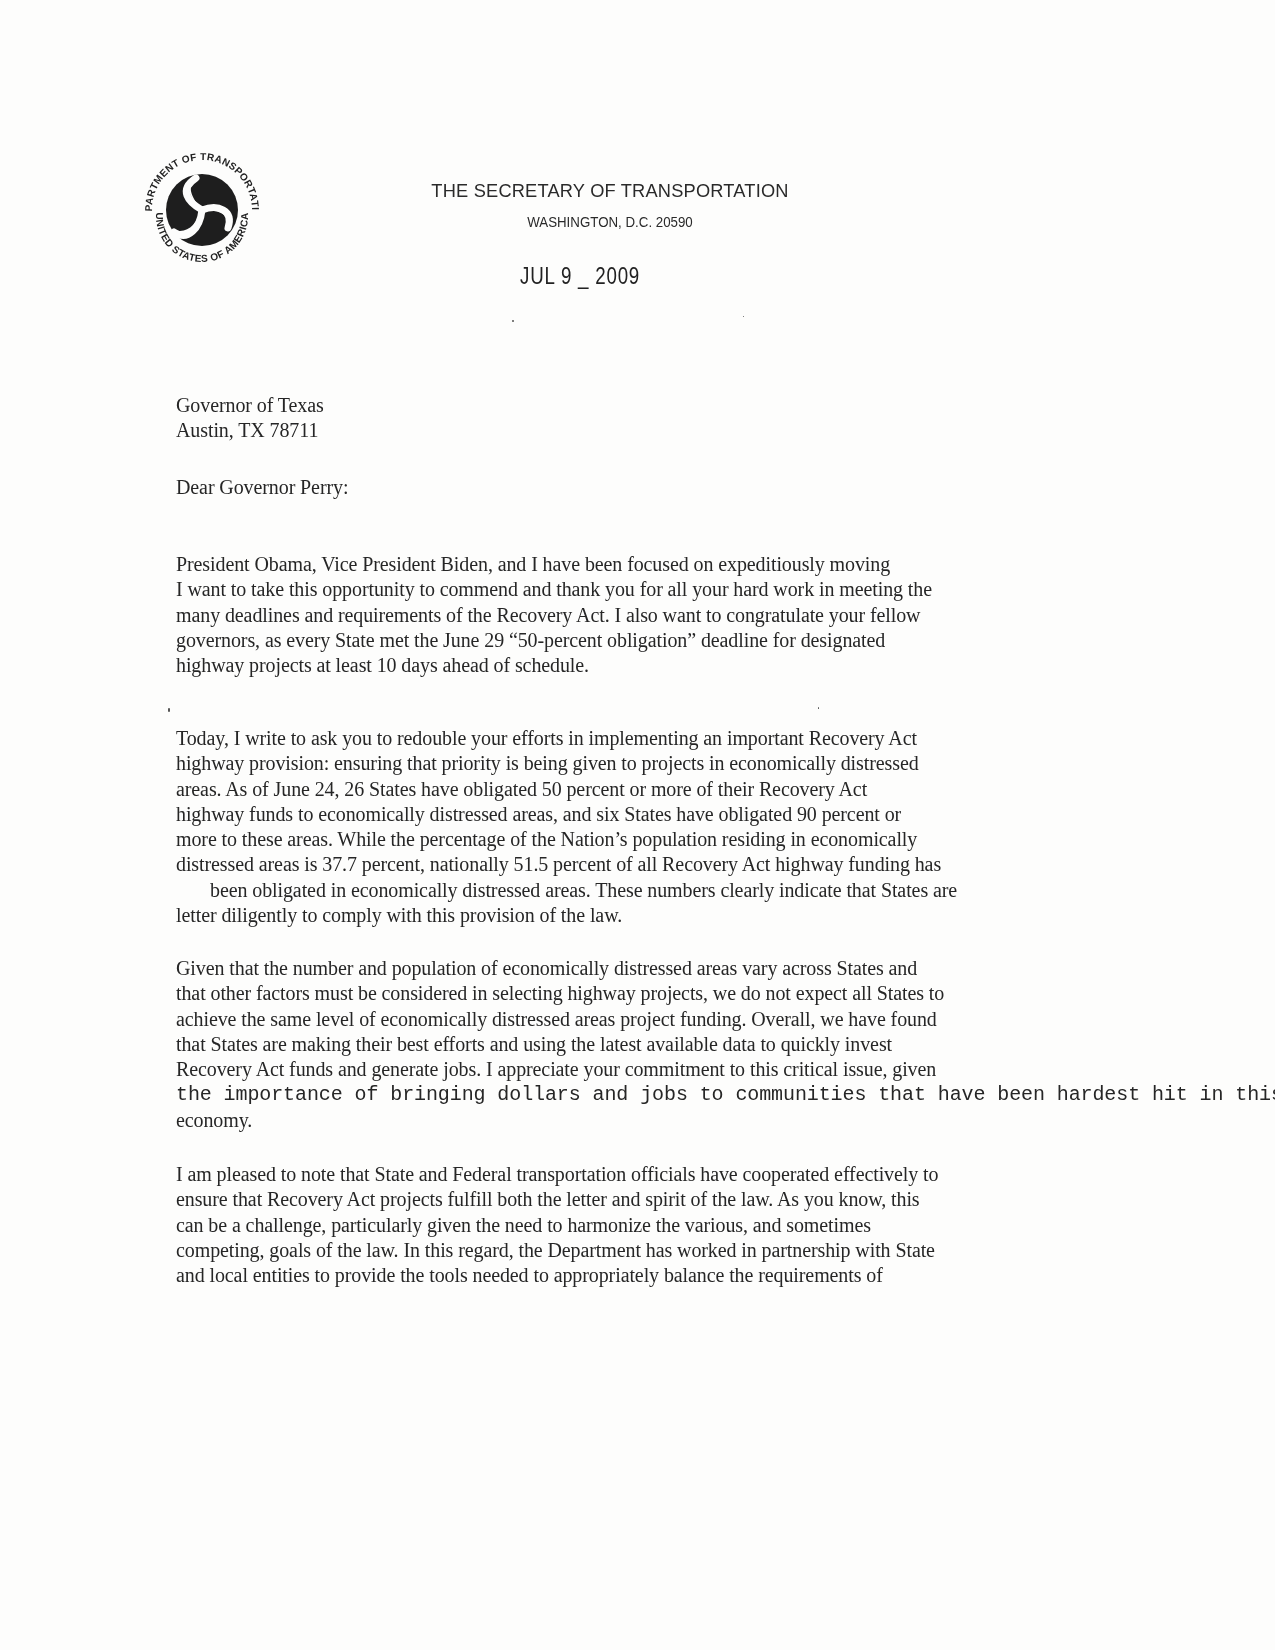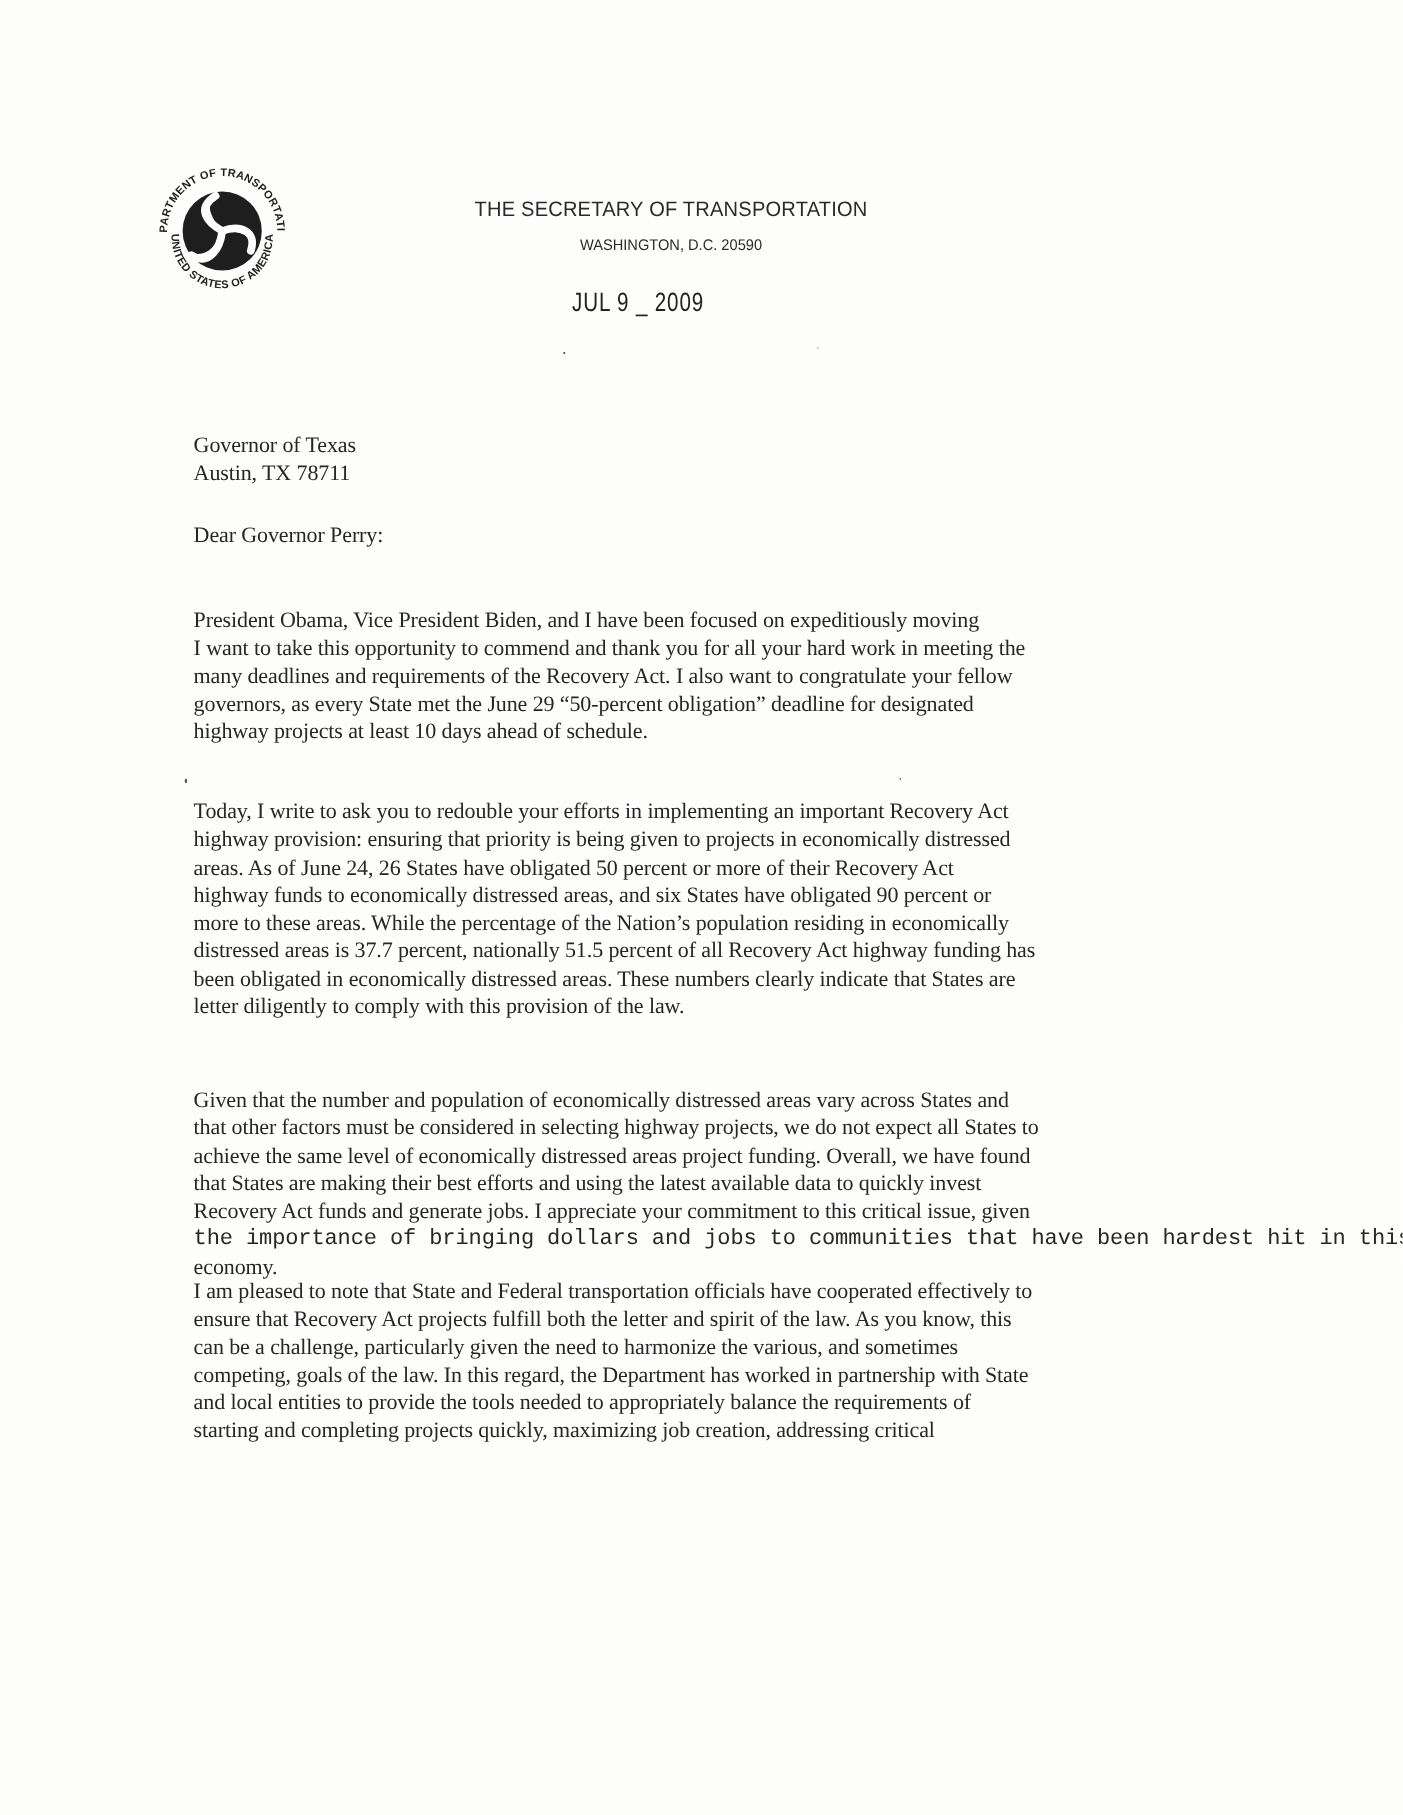--- a/index.html
+++ b/index.html
@@ -79,40 +79,39 @@
     <span class="line" style="display: block;">highway projects at least 10 days ahead of schedule.</span>
   </div>
 
   <div class="body-text para" id="p2">
     <span class="line" style="display: block;">Today, I write to ask you to redouble your efforts in implementing an important Recovery Act</span>
     <span class="line" style="display: block;">highway provision:  ensuring that priority is being given to projects in economically distressed</span>
     <span class="line" style="display: block;">areas.  As of June 24, 26 States have obligated 50 percent or more of their Recovery Act</span>
     <span class="line" style="display: block;">highway funds to economically distressed areas, and six States have obligated 90 percent or</span>
     <span class="line" style="display: block;">more to these areas.  While the percentage of the Nation’s population residing in economically</span>
     <span class="line" style="display: block;">distressed areas is 37.7 percent, nationally 51.5 percent of all Recovery Act highway funding has</span>
-    <span class="line" style="display: block;">been obligated in economically distressed areas.  These numbers clearly indicate that States are</span>
+    <span class="line" style="display: block; margin-left: 34px;">been obligated in economically distressed areas.  These numbers clearly indicate that States are</span>
     <span class="line" style="display: block;">letter diligently to comply with this provision of the law.</span>
   </div>
 
   <div class="body-text para" id="p3">
-    <span class="line" style="display: block; margin-top: 32px;">Given that the number and population of economically distressed areas vary across States and</span>
+    <span class="line" style="display: block;">Given that the number and population of economically distressed areas vary across States and</span>
     <span class="line" style="display: block;">that other factors must be considered in selecting highway projects, we do not expect all States to</span>
     <span class="line" style="display: block;">achieve the same level of economically distressed areas project funding.  Overall, we have found</span>
     <span class="line" style="display: block;">that States are making their best efforts and using the latest available data to quickly invest</span>
     <span class="line" style="display: block;">Recovery Act funds and generate jobs.  I appreciate your commitment to this critical issue, given</span>
     <span class="line" style="display: block; font-family: Liberation Mono, monospace;">the importance of bringing dollars and jobs to communities that have been hardest hit in this</span>
     <span class="line" style="display: block;">economy.</span>
   </div>
 
   <div class="body-text para" id="p4">
     <span class="line" style="display: block;">I am pleased to note that State and Federal transportation officials have cooperated effectively to</span>
     <span class="line" style="display: block;">ensure that Recovery Act projects fulfill both the letter and spirit of the law.  As you know, this</span>
     <span class="line" style="display: block;">can be a challenge, particularly given the need to harmonize the various, and sometimes</span>
     <span class="line" style="display: block;">competing, goals of the law.  In this regard, the Department has worked in partnership with State</span>
     <span class="line" style="display: block;">and local entities to provide the tools needed to appropriately balance the requirements of</span>
-    <span class="line" style="display: block;">starting and completing projects quickly, maximizing job creation, addressing critical</span>
   </div>
 
   <span class="speck" style="left:512px;top:320px;"></span>
   <span class="speck" style="left:743px;top:316px;width:1px;height:1px;"></span>
   <span class="speck" style="left:168px;top:708px;width:2px;height:4px;"></span>
   <span class="speck" style="left:818px;top:707px;width:1px;height:2px;"></span>
 </div>
 
 </body></html>

